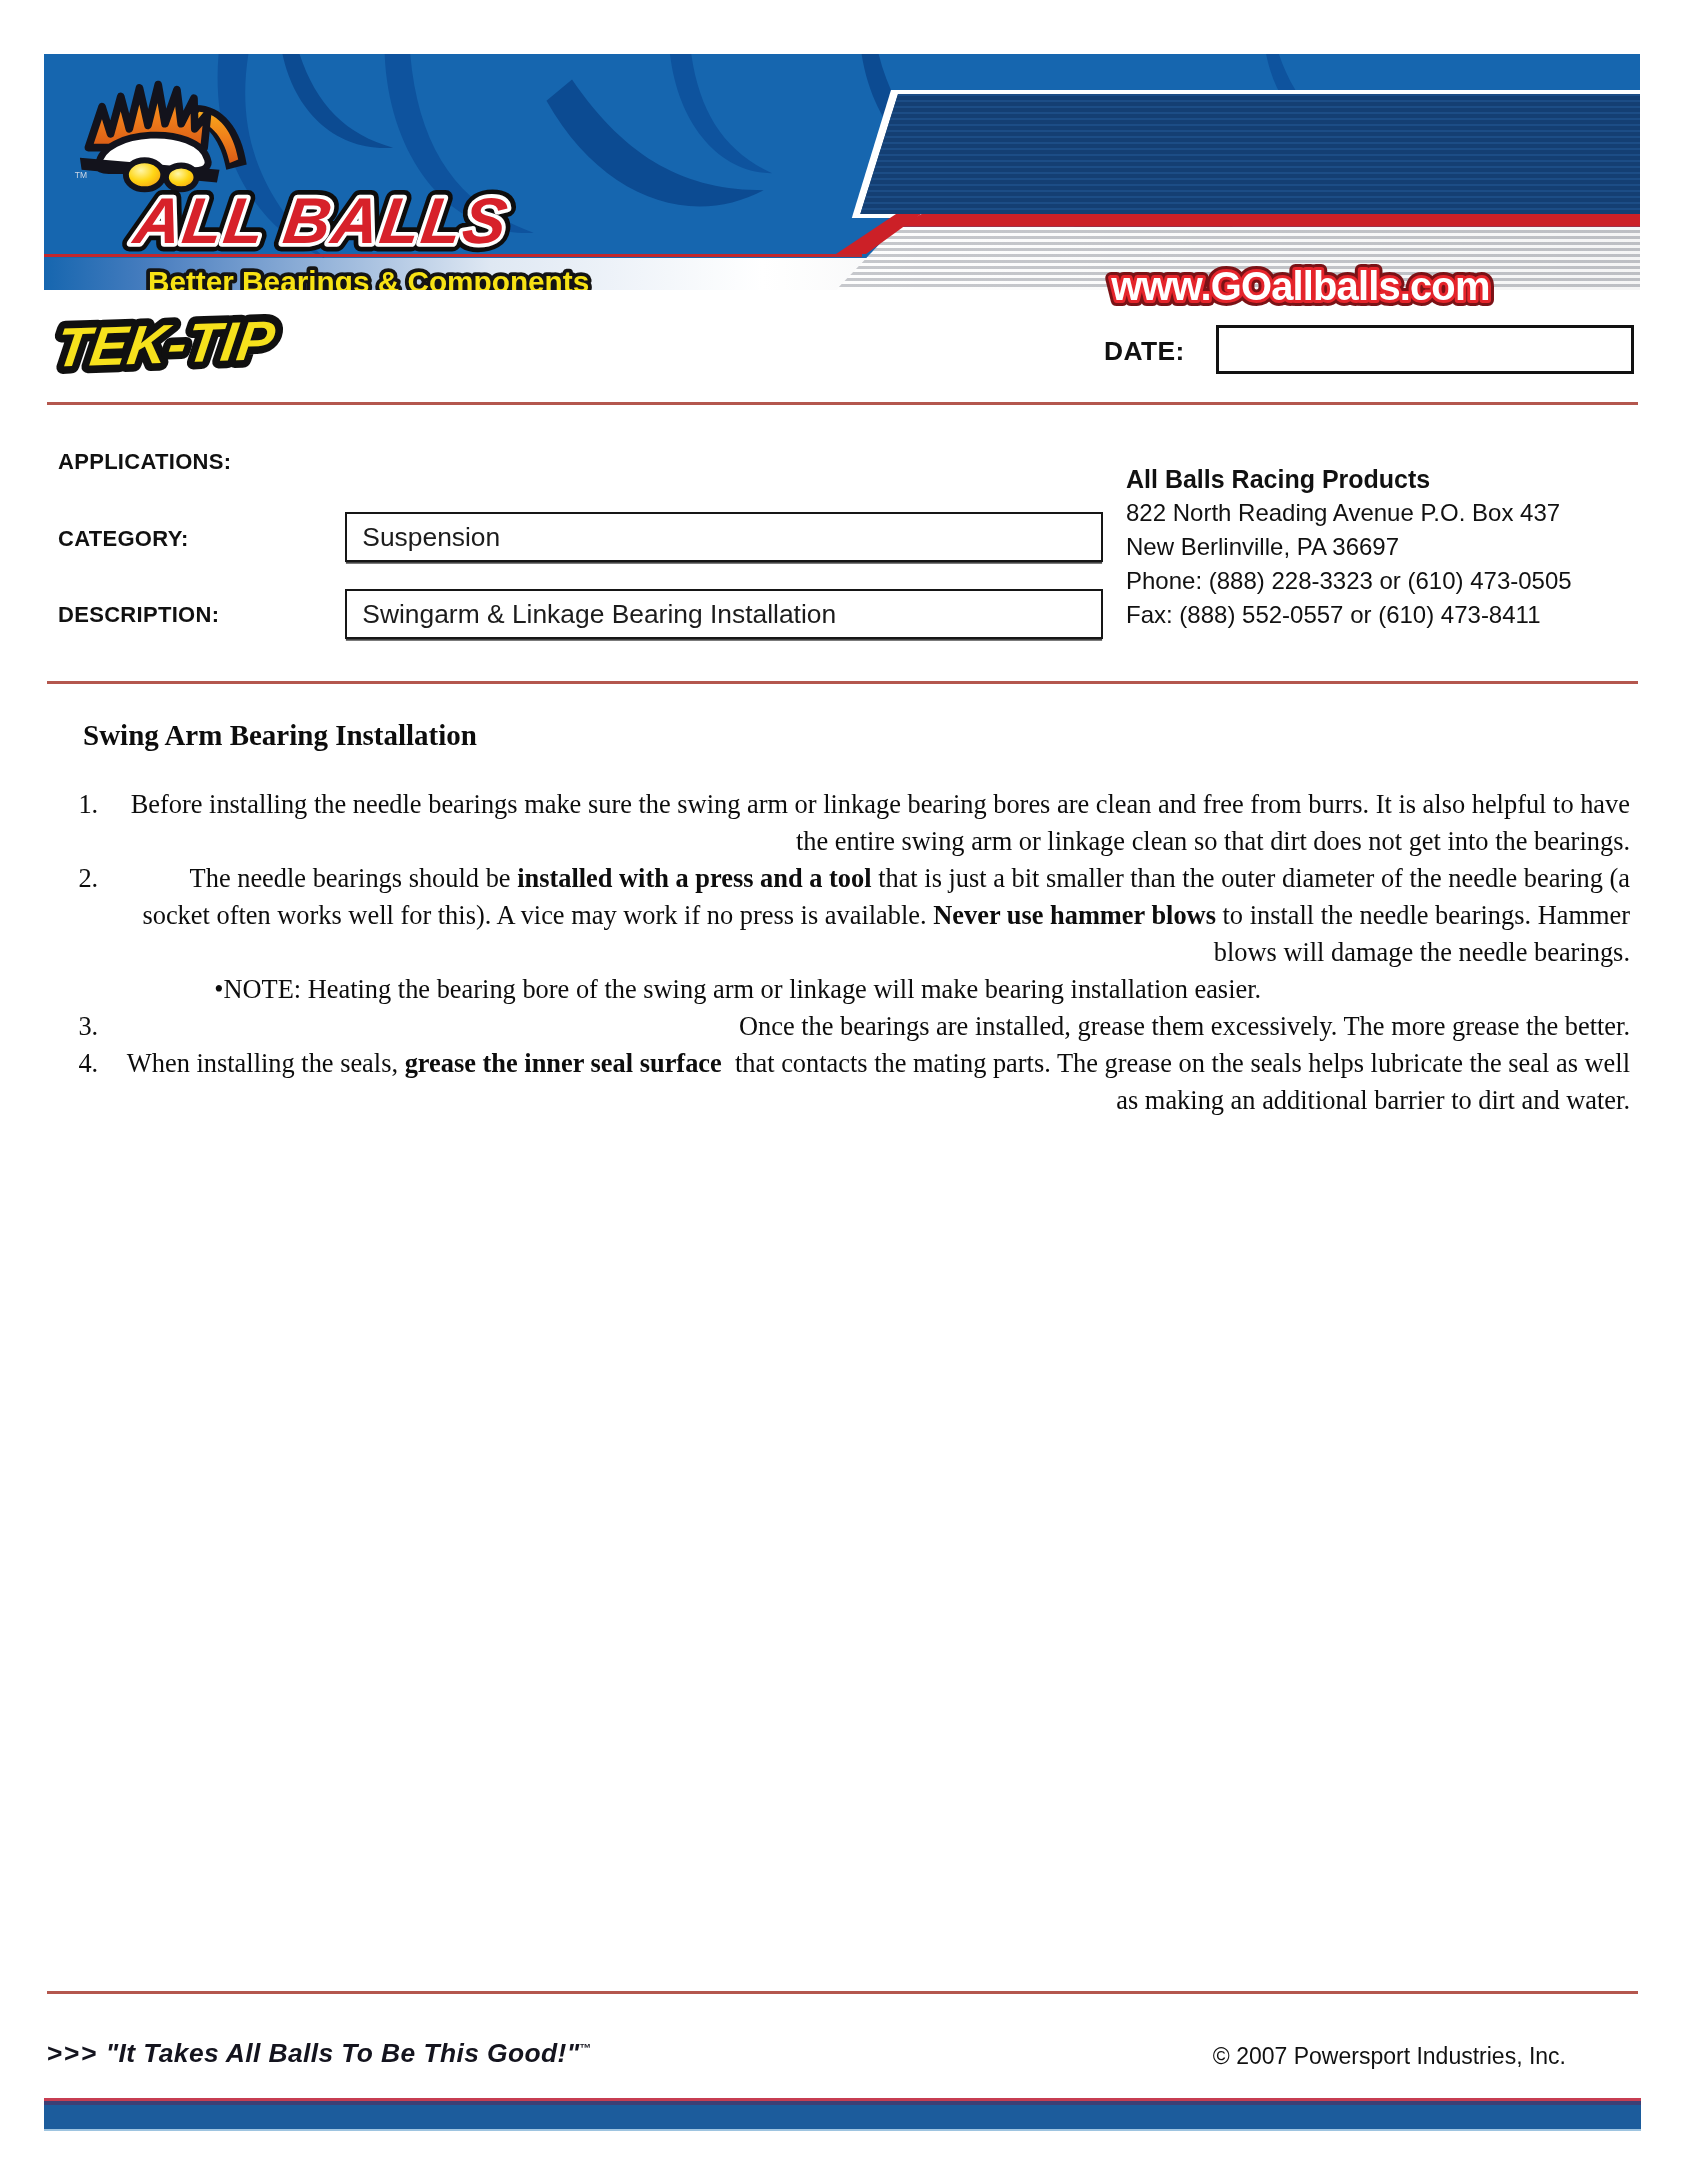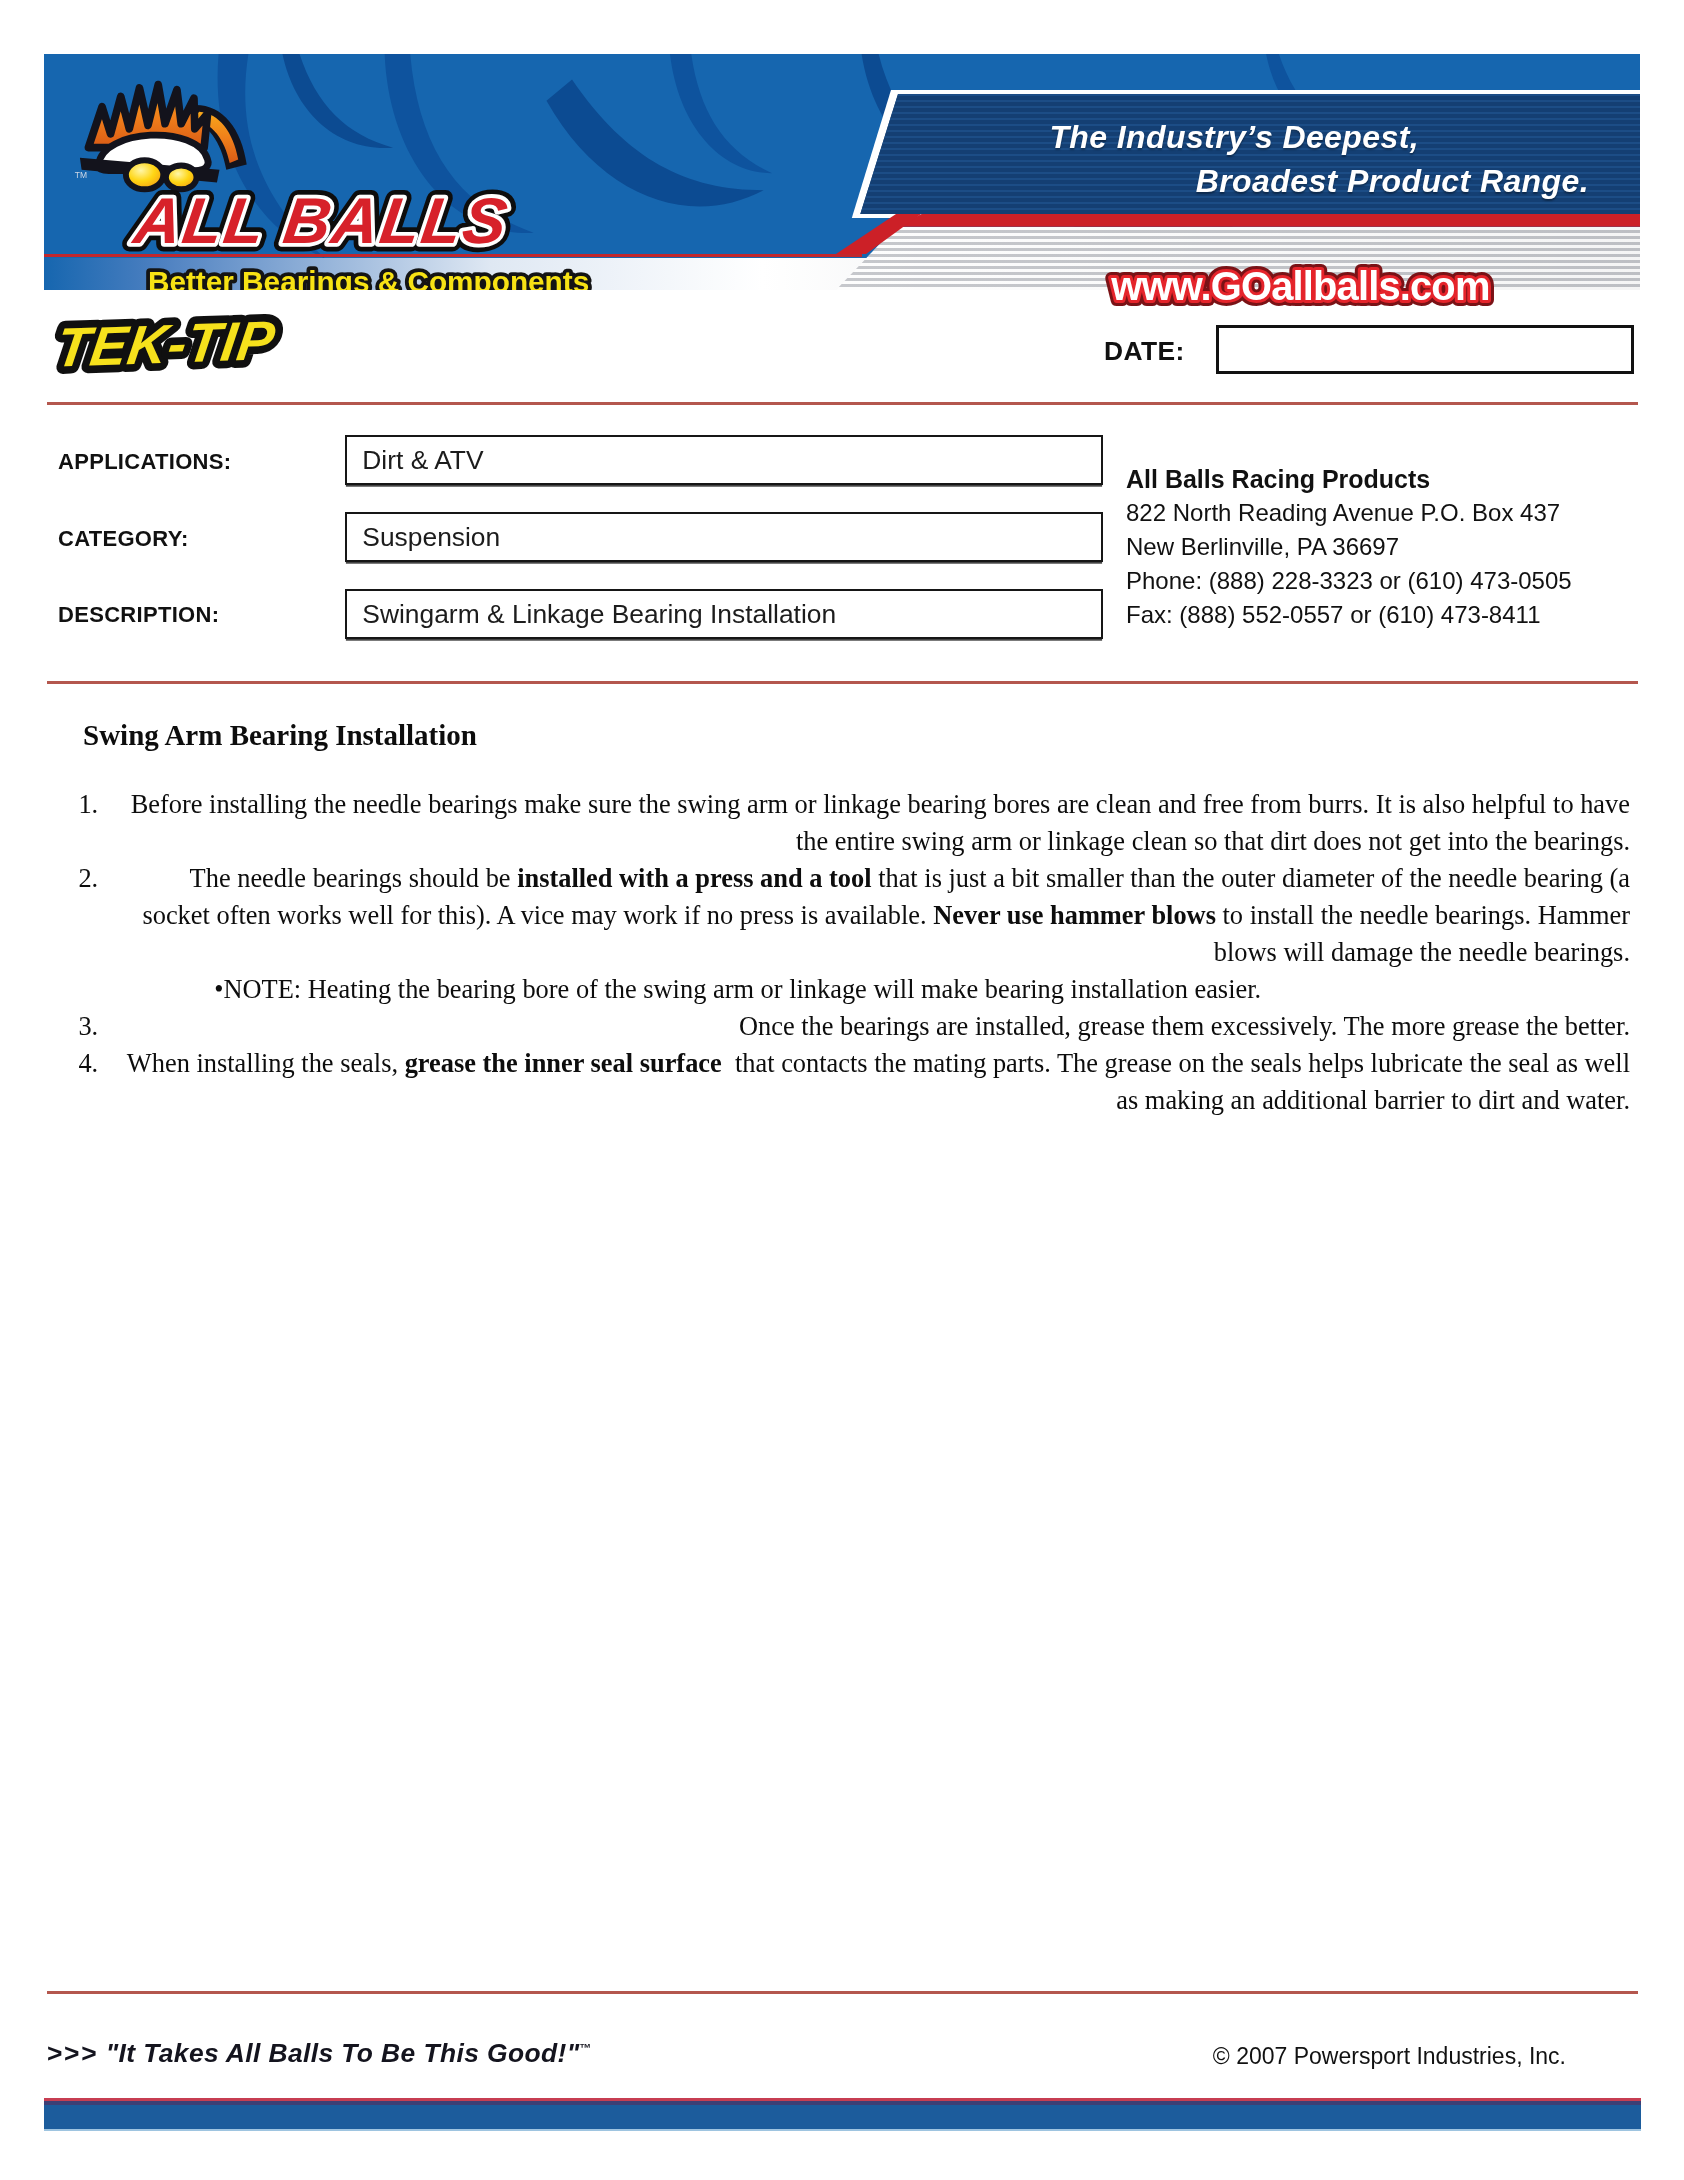--- a/index.html
+++ b/index.html
@@ -98,24 +98,20 @@
         <path d="M1450,0 C1470,60 1510,100 1570,115 C1505,120 1450,75 1435,0 Z"></path>
         <path d="M1650,120 C1710,160 1770,175 1830,170 C1770,210 1690,195 1630,145 Z" fill="#0c4b92"></path>
       </g>
     </svg>
 
     <div class="band"></div>
 
     <div class="navy-backing"></div>
     <div class="navy-panel"></div>
 
-    <div class="tagline">
-      <span class="l1">The Industry’s Deepest,</span>
-      <span class="l2">Broadest Product Range.</span>
-    </div>
 
     <div class="silver-wedge"></div>
     <div class="red-stripe-h"></div>
     <div class="red-diag"></div>
     <div class="red-thin"></div>
 
     <svg class="helmet" viewBox="0 0 235 142">
       <defs>
         <linearGradient id="mo" x1="0" y1="0" x2="0" y2="1">
           <stop offset="0" stop-color="#f8a81b"></stop>
@@ -166,21 +162,20 @@
       <text x="24" y="66" fill="none" stroke="#101010" stroke-width="18" stroke-linejoin="round">TEK-TIP</text>
       <text x="24" y="66" fill="#f6e11c">TEK-TIP</text>
     </g>
   </svg>
   <div class="date-label">DATE:</div>
   <div class="date-box"></div>
 
   <div class="rule rule-1"></div>
 
   <div class="field-label fl-1">APPLICATIONS:</div>
-  <div class="field-box fb-1">Dirt &amp; ATV</div>
 
   <div class="field-label fl-2">CATEGORY:</div>
   <div class="field-box fb-2">Suspension</div>
 
   <div class="field-label fl-3">DESCRIPTION:</div>
   <div class="field-box fb-3">Swingarm &amp; Linkage Bearing Installation</div>
 
   <div class="contact">
     <div class="name">All Balls Racing Products</div>
     <div>822 North Reading Avenue P.O. Box 437</div>

